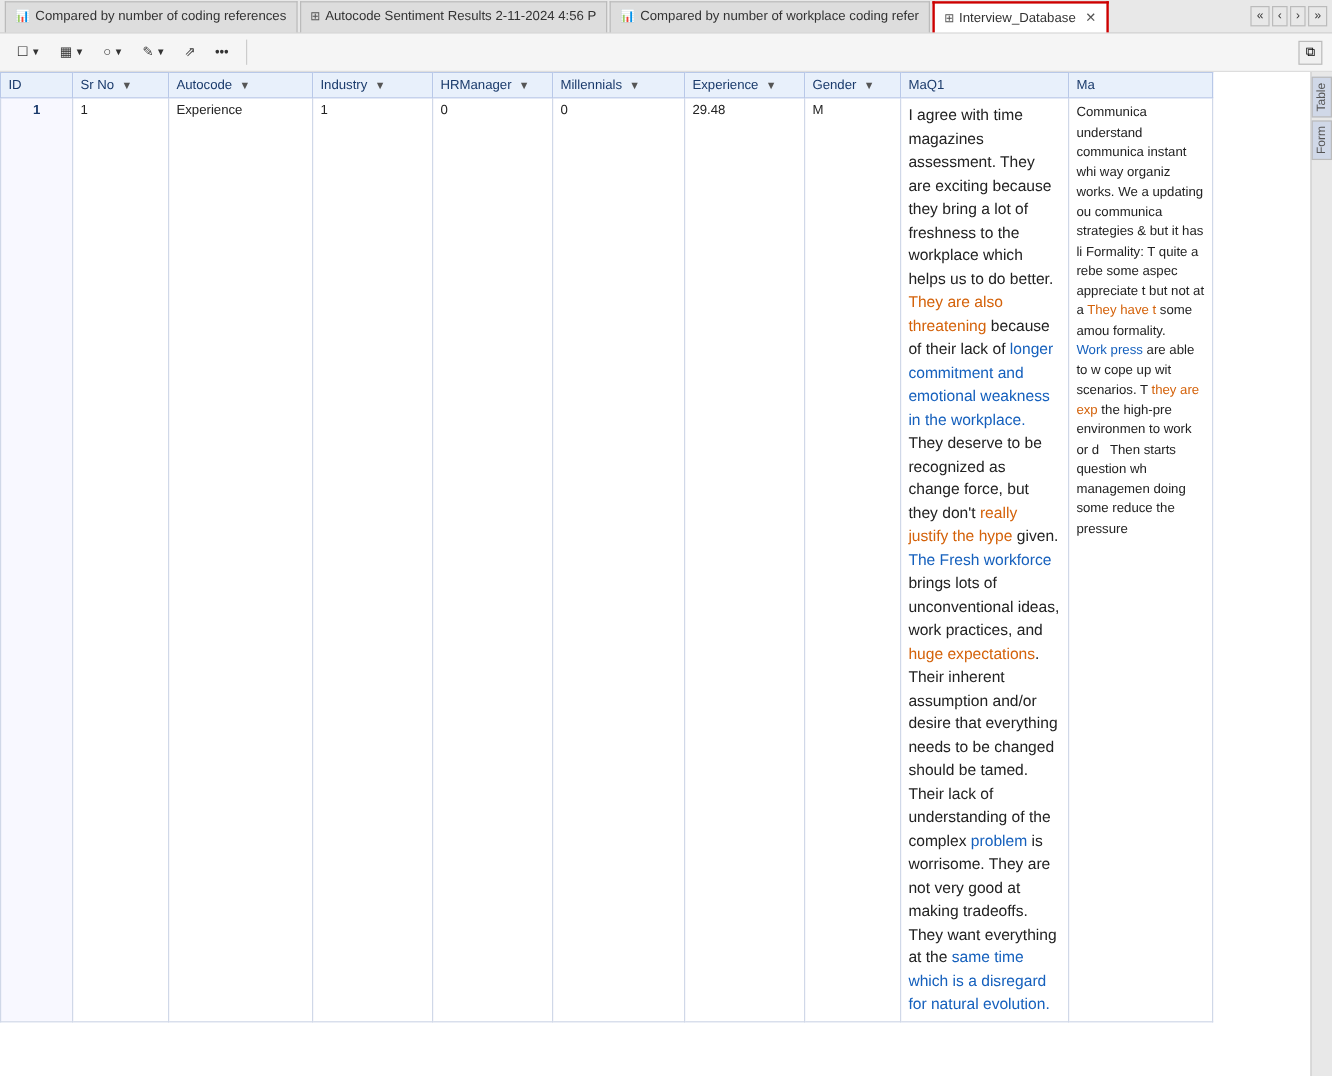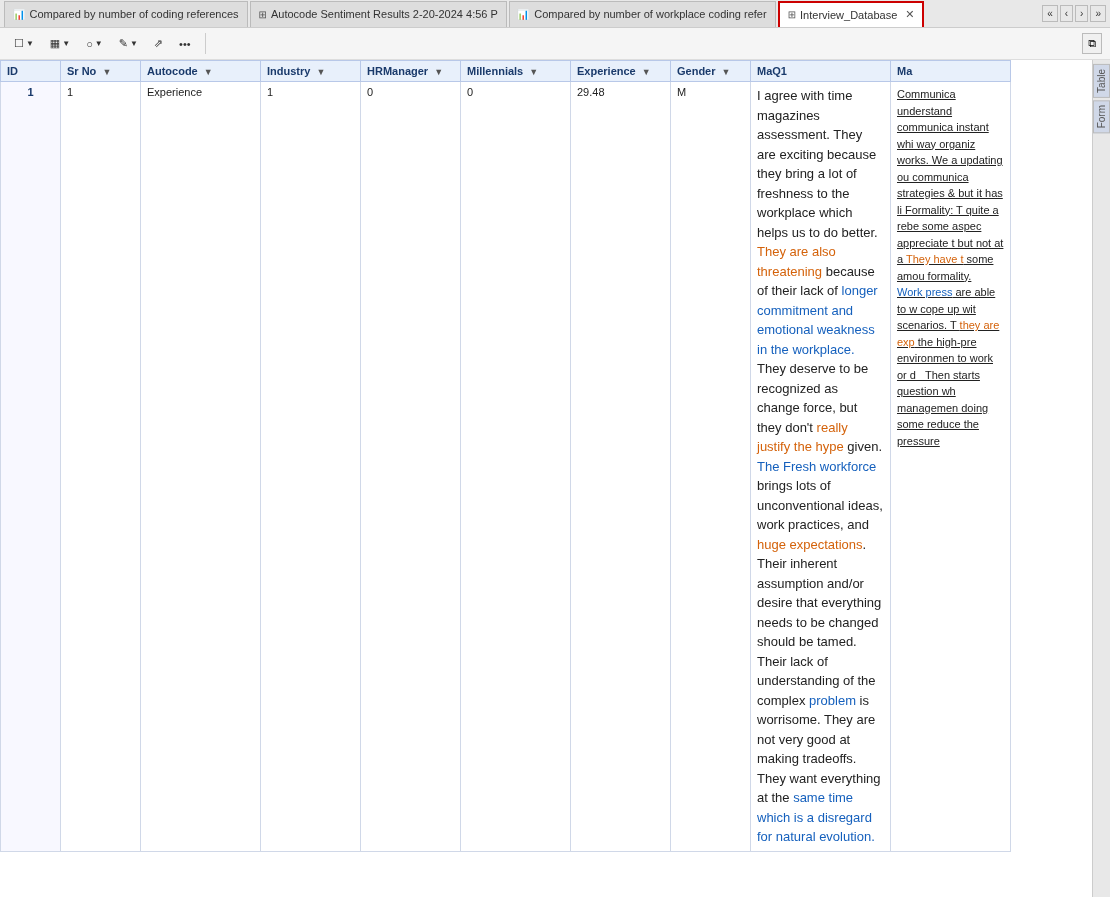--- a/index.html
+++ b/index.html
@@ -124,21 +124,21 @@
     col.col-experience { width: 100px; }
     col.col-gender { width: 80px; }
     col.col-maq1 { width: 140px; }
     col.col-ma { width: 120px; }
 
     th {
       background: #e8f0fb;
       border: 1px solid #b8c8e8;
       padding: 4px 6px;
       font-size: 11px;
-      font-weight: 700;
+      font-weight: 400;
       color: #1a3a6b;
       text-align: left;
       position: sticky;
       top: 0;
       z-index: 10;
       white-space: nowrap;
     }
     th .filter-icon {
       display: inline-block;
       font-size: 9px;
@@ -198,21 +198,21 @@
 </head>
 <body>
 
 <div class="tab-bar">
   <div class="tab">
     <span class="tab-icon">📊</span>
     <span>Compared by number of coding references</span>
   </div>
   <div class="tab">
     <span class="tab-icon">⊞</span>
-    <span>Autocode Sentiment Results 2-20-2024 4:56 P</span>
+    <span>Autocode Sentiment Results 2-11-2024 4:56 P</span>
   </div>
   <div class="tab">
     <span class="tab-icon">📊</span>
     <span>Compared by number of workplace coding refer</span>
   </div>
   <div class="tab active">
     <span class="tab-icon">⊞</span>
     <span>Interview_Database</span>
     <span class="tab-close">✕</span>
   </div>
@@ -333,21 +333,21 @@
           </td>
           <td>
             <span>M</span>
           </td>
           <td style="line-height:1.5; font-size:13px;">
             I agree with time magazines assessment. They are exciting because they bring a lot of freshness to the workplace which helps us to do better. <span class="text-orange">They are also threatening</span> because of their lack of <span class="text-blue">longer commitment and emotional weakness in the workplace.</span><br>
             They deserve to be recognized as change force, but they don't <span class="text-orange">really justify the hype</span> given.<br>
             <span class="text-blue">The Fresh workforce</span> brings lots of unconventional ideas, work practices, and <span class="text-orange">huge expectations</span>. Their inherent assumption and/or desire that everything needs to be changed should be tamed. Their lack of understanding of the complex <span class="text-blue">problem</span> is worrisome. They are not very good at making tradeoffs.<br>
             They want everything at the <span class="text-blue">same time which is a disregard for natural evolution.</span>
           </td>
-          <td style="line-height:1.5; font-size:11px; overflow:hidden;text-decoration:underline;">
+          <td style="line-height:1.5; font-size:11px; overflow:hidden;">
             <span>Communica understand communica instant whi way organiz works. We a updating ou communica strategies &amp; but it has li Formality: T quite a rebe some aspec appreciate t but not at a <span class="text-orange" style="color:#d4620a;">They have t</span> some amou formality.</span><br>
             <span class="text-blue">Work press</span> are able to w cope up wit scenarios. T <span class="text-orange">they are exp</span> the high-pre environmen to work or d &nbsp; Then starts question wh managemen doing some reduce the pressure
           </td>
         </tr>
       </tbody>
     </table>
   </div>
 
   <div class="right-tab">
     <div class="right-tab-label">

